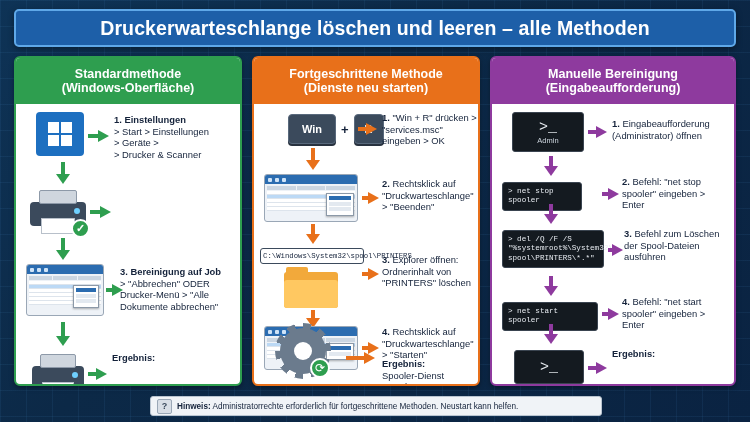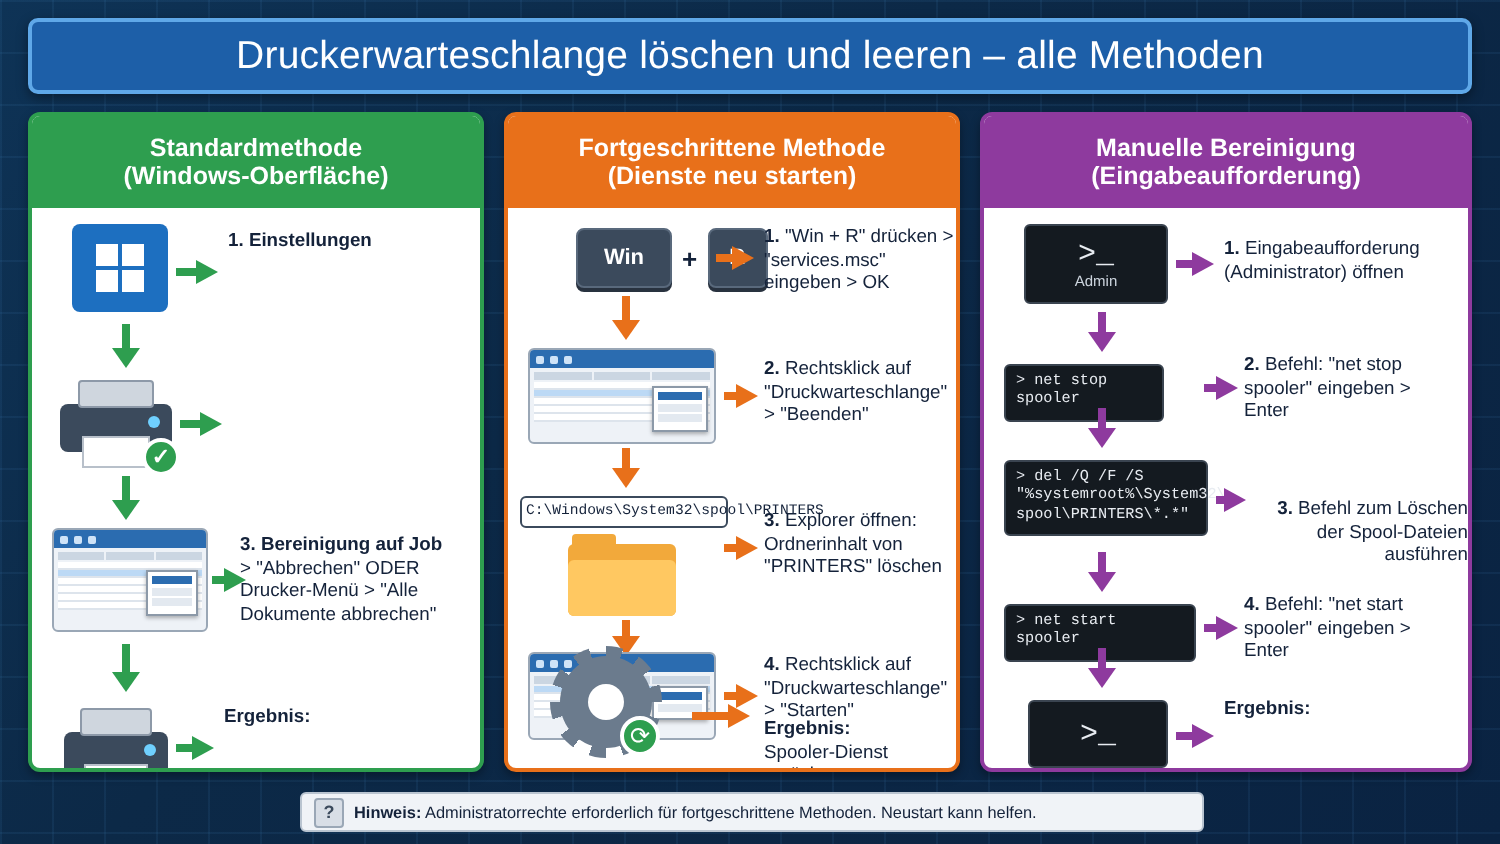--- a/index.html
+++ b/index.html
@@ -29,21 +29,21 @@
   
   .title-bar {
     position:absolute; left:14px; top:9px; width:722px; height:38px;
     background:#1d5fa8;
     border:2px solid #5fa8e8;
     border-radius:5px;
     display:flex; align-items:center; justify-content:center;
     box-shadow:0 2px 6px rgba(0,0,0,.4);
   }
   .title-bar h1 {
-    margin:0; color:#ffffff; font-size:19.5px; font-weight:normal;
+    margin:0; color:#ffffff; font-size:19.5px; font-weight:bold;
     letter-spacing:.1px; white-space:nowrap;
   }
 
   
   .col {
     position:absolute; top:56px; height:330px;
     background:#ffffff; border-radius:6px;
     box-shadow:0 2px 5px rgba(0,0,0,.35);
     overflow:hidden;
   }
@@ -216,20 +216,23 @@
         </div>
       </div>
 
       <div class="abs" style="left:72px; top:26px; display:flex; align-items:center;">
         <div style="width:10px;height:4px;" class="shaft-green"></div>
         <div class="arrow-right a-green-r"></div>
       </div>
 
       <div class="abs step-txt" style="left:98px; top:10px; width:120px;">
         <b><span>1.</span> <span>Einstellungen</span></b><br>
+        <span style="white-space:pre-line">&gt; Start &gt; Einstellungen
+&gt; Geräte &gt;
+&gt; Drucker &amp; Scanner</span>
       </div>
 
       <div class="abs" style="left:40px; top:58px;">
         <div style="width:4px;height:12px;margin-left:5px;" class="shaft-green"></div>
         <div class="arrow-down a-green"></div>
       </div>
 
       <div class="abs" style="left:14px; top:84px;">
         <div class="printer">
           <div class="body"></div>
@@ -519,21 +522,21 @@
         <div class="arrow-down" style="border-top:10px solid #8e3a9e;"></div>
       </div>
 
       <div class="abs term" style="left:10px; top:126px; width:102px; white-space:pre-line;">&gt; del /Q /F /S
 "%systemroot%\System32\
 spool\PRINTERS\*.*"</div>
       <div class="abs" style="left:116px; top:140px; display:flex; align-items:center;">
         <div style="width:4px;height:4px;" class="shaft-purple"></div>
         <div class="arrow-right a-purple-r"></div>
       </div>
-      <div class="abs step-txt" style="left:132px; top:144px; width:110px;text-align:right;">
+      <div class="abs step-txt" style="left:132px; top:124px; width:110px;">
         <b>3.</b>
         <span style="white-space:pre-line">Befehl zum Löschen
 der Spool-Dateien
 ausführen</span>
       </div>
 
       <div class="abs" style="left:52px; top:172px;">
         <div style="width:4px;height:10px;margin-left:5px;" class="shaft-purple"></div>
         <div class="arrow-down" style="border-top:10px solid #8e3a9e;"></div>
       </div>

